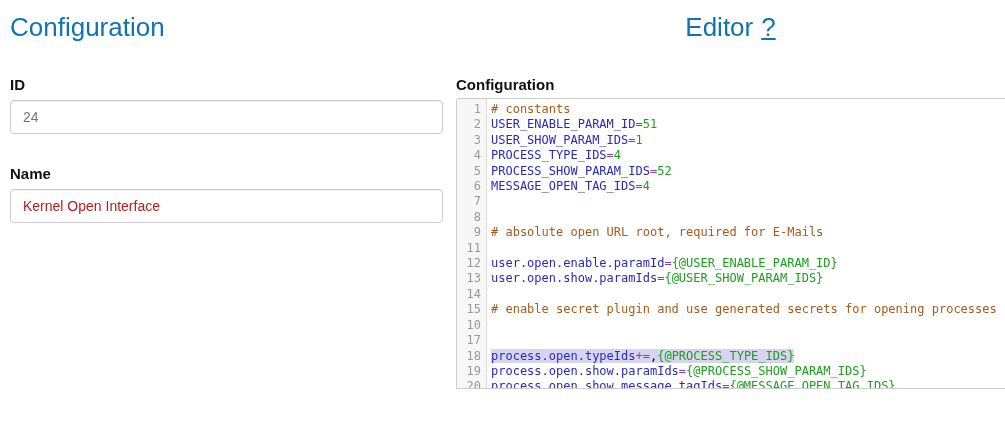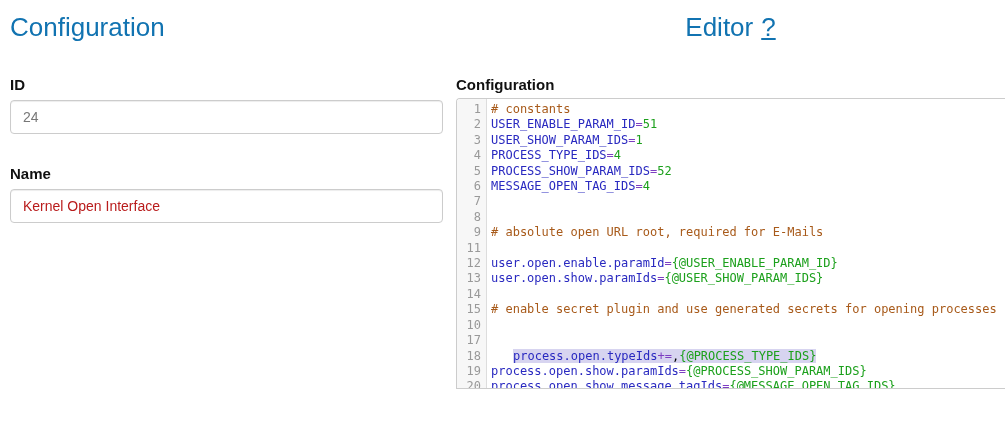--- a/index.html
+++ b/index.html
@@ -34,21 +34,21 @@
     font-family:"DejaVu Sans Mono", monospace; font-size:12px; line-height:15.4px; }
   .line { display:flex; }
   .gutter { width:29px; flex-shrink:0; text-align:right; padding-right:5px;
     color:var(--line-number,#999); }
   .code { padding-left:5px; white-space:pre; }
   .tok-comment { color:var(--comment,#a85a1a); }
   .tok-key     { color:var(--key,#2929c0); }
   .tok-op      { color:var(--operator,#7d3ec2); }
   .tok-val     { color:var(--value,#1ca01c); }
   .tok-plain   { color:#000; }
-  .selection   { background:var(--selection,#d7d4f0);margin-left:22px; }
+  .selection   { background:var(--selection,#d7d4f0); }
 </style>
 </head>
 <body>
 
 <div class="page">
 
   <div class="left-col">
     <h2 class="page-title">Configuration</h2>
     <label class="field-label mt-lg">ID</label>
     <input class="text-input id-input" type="text" readonly="" value="24" style="">

